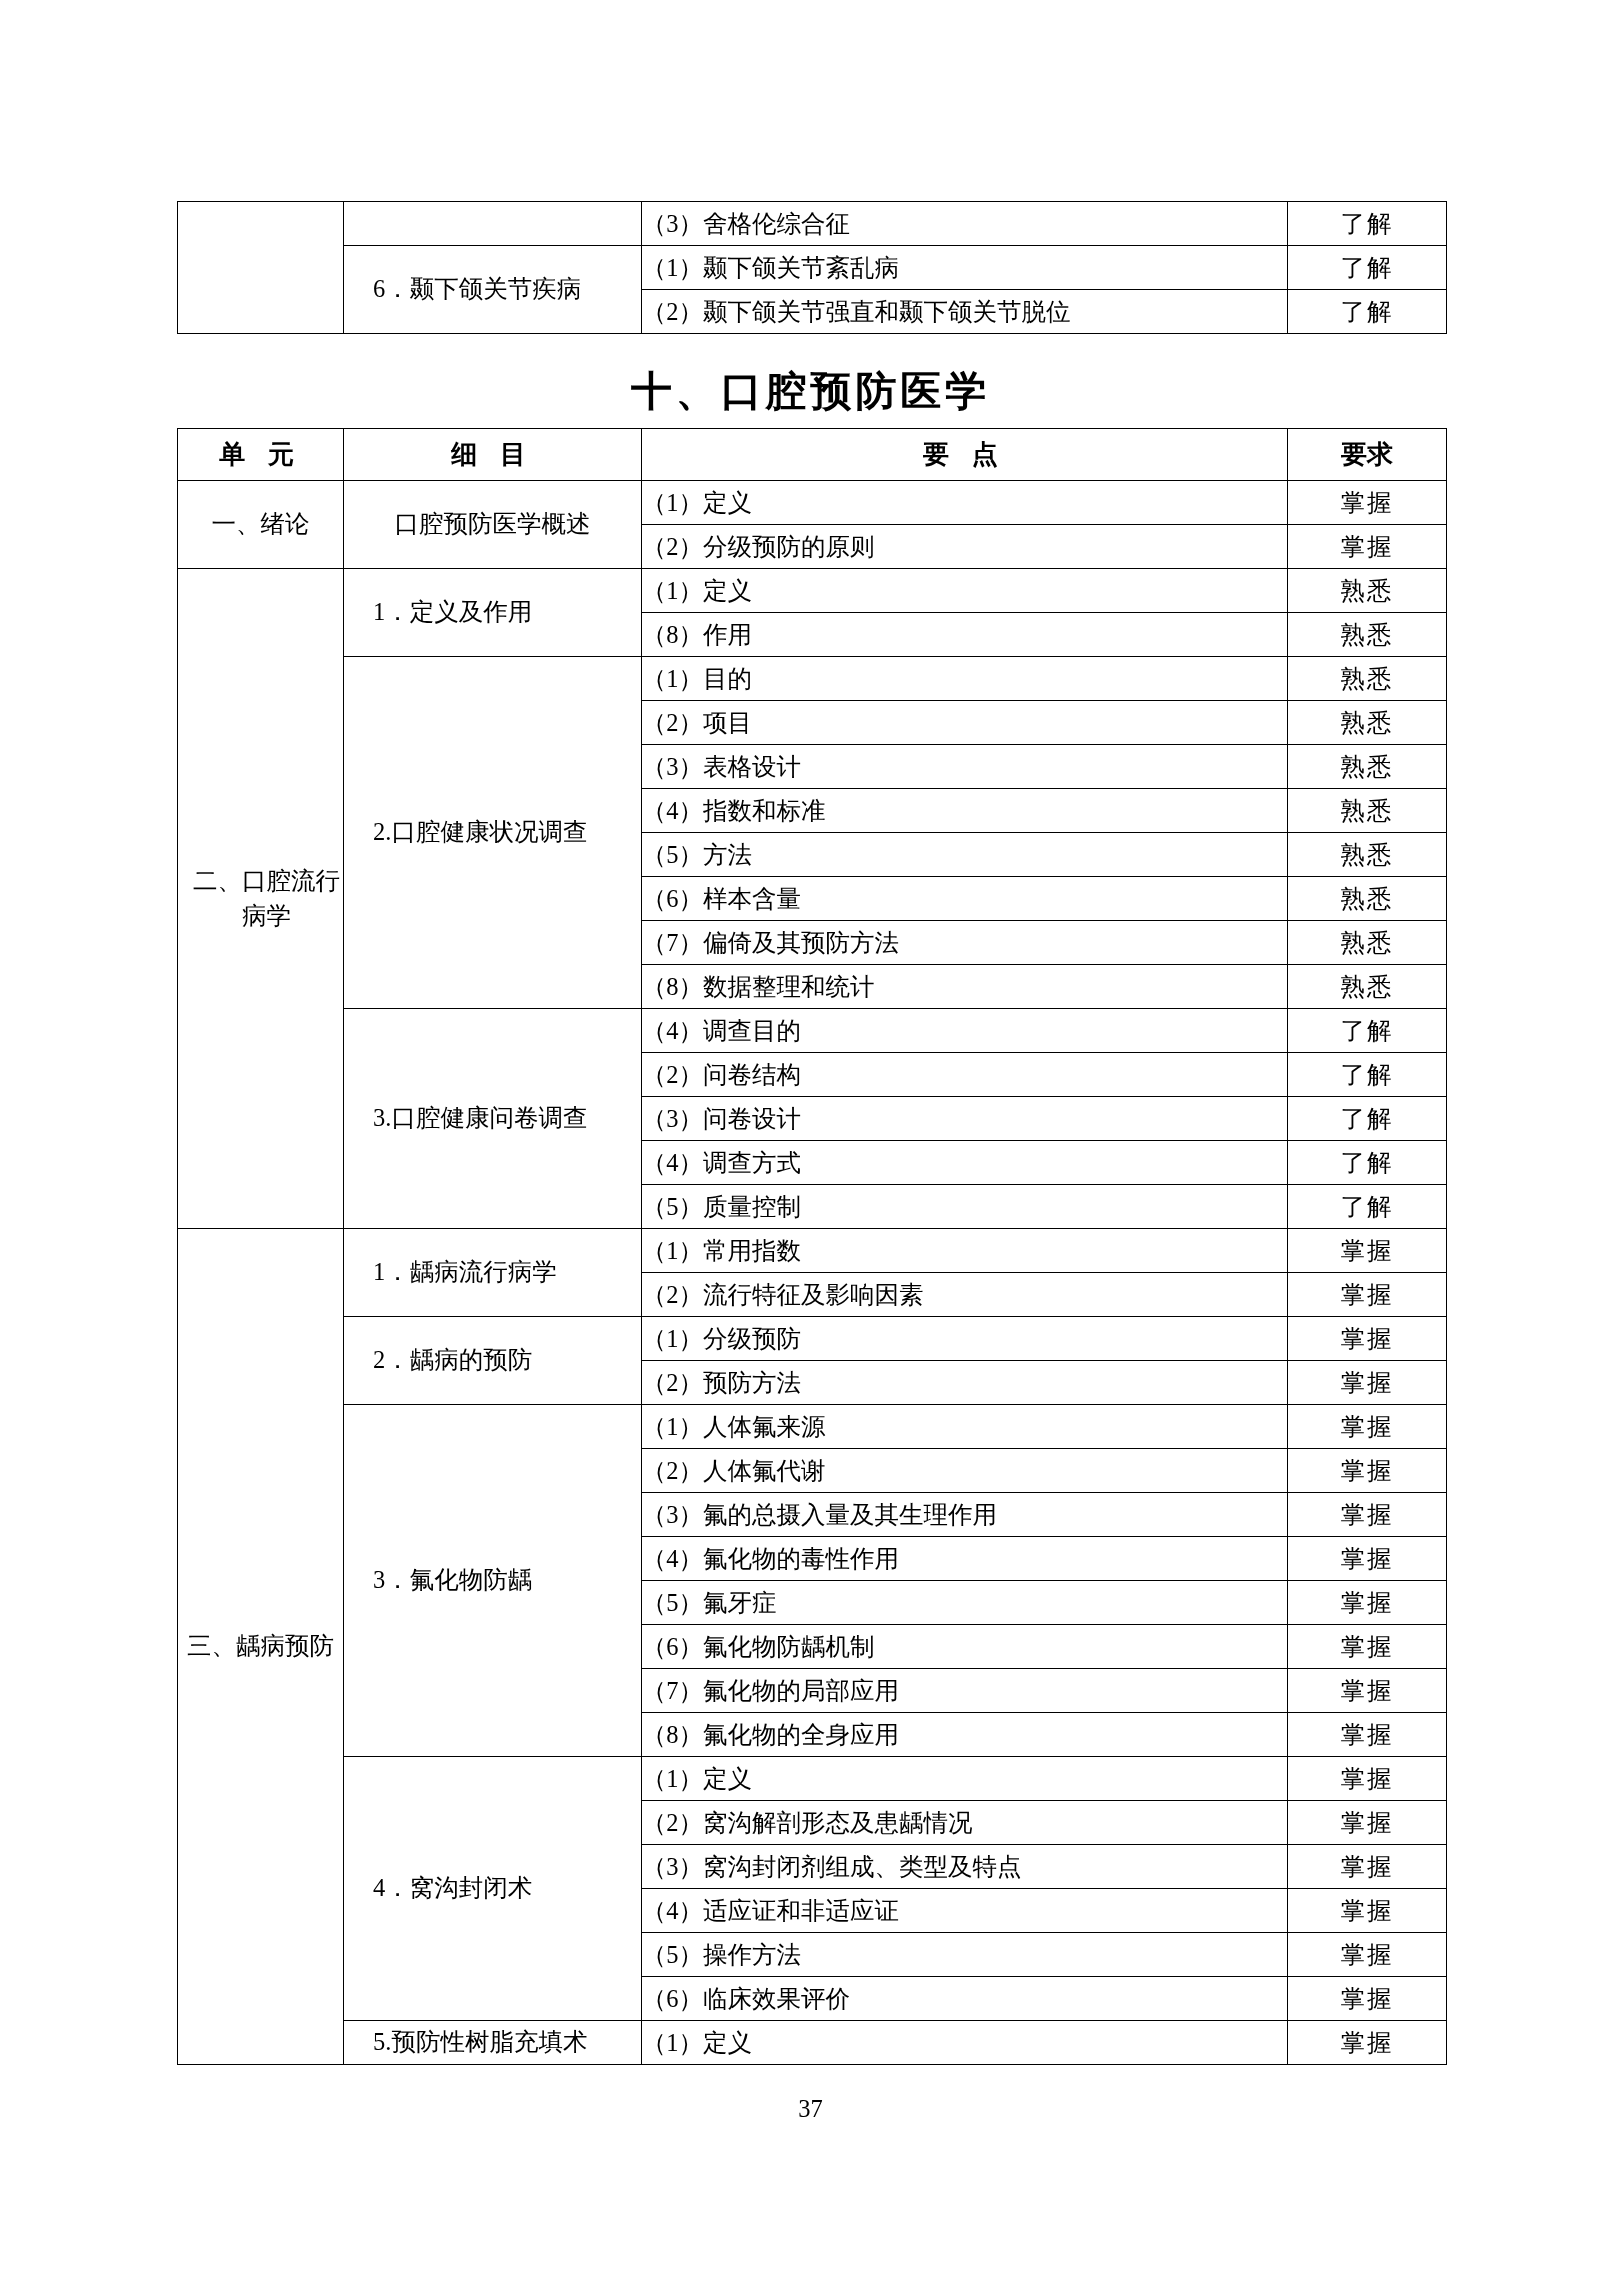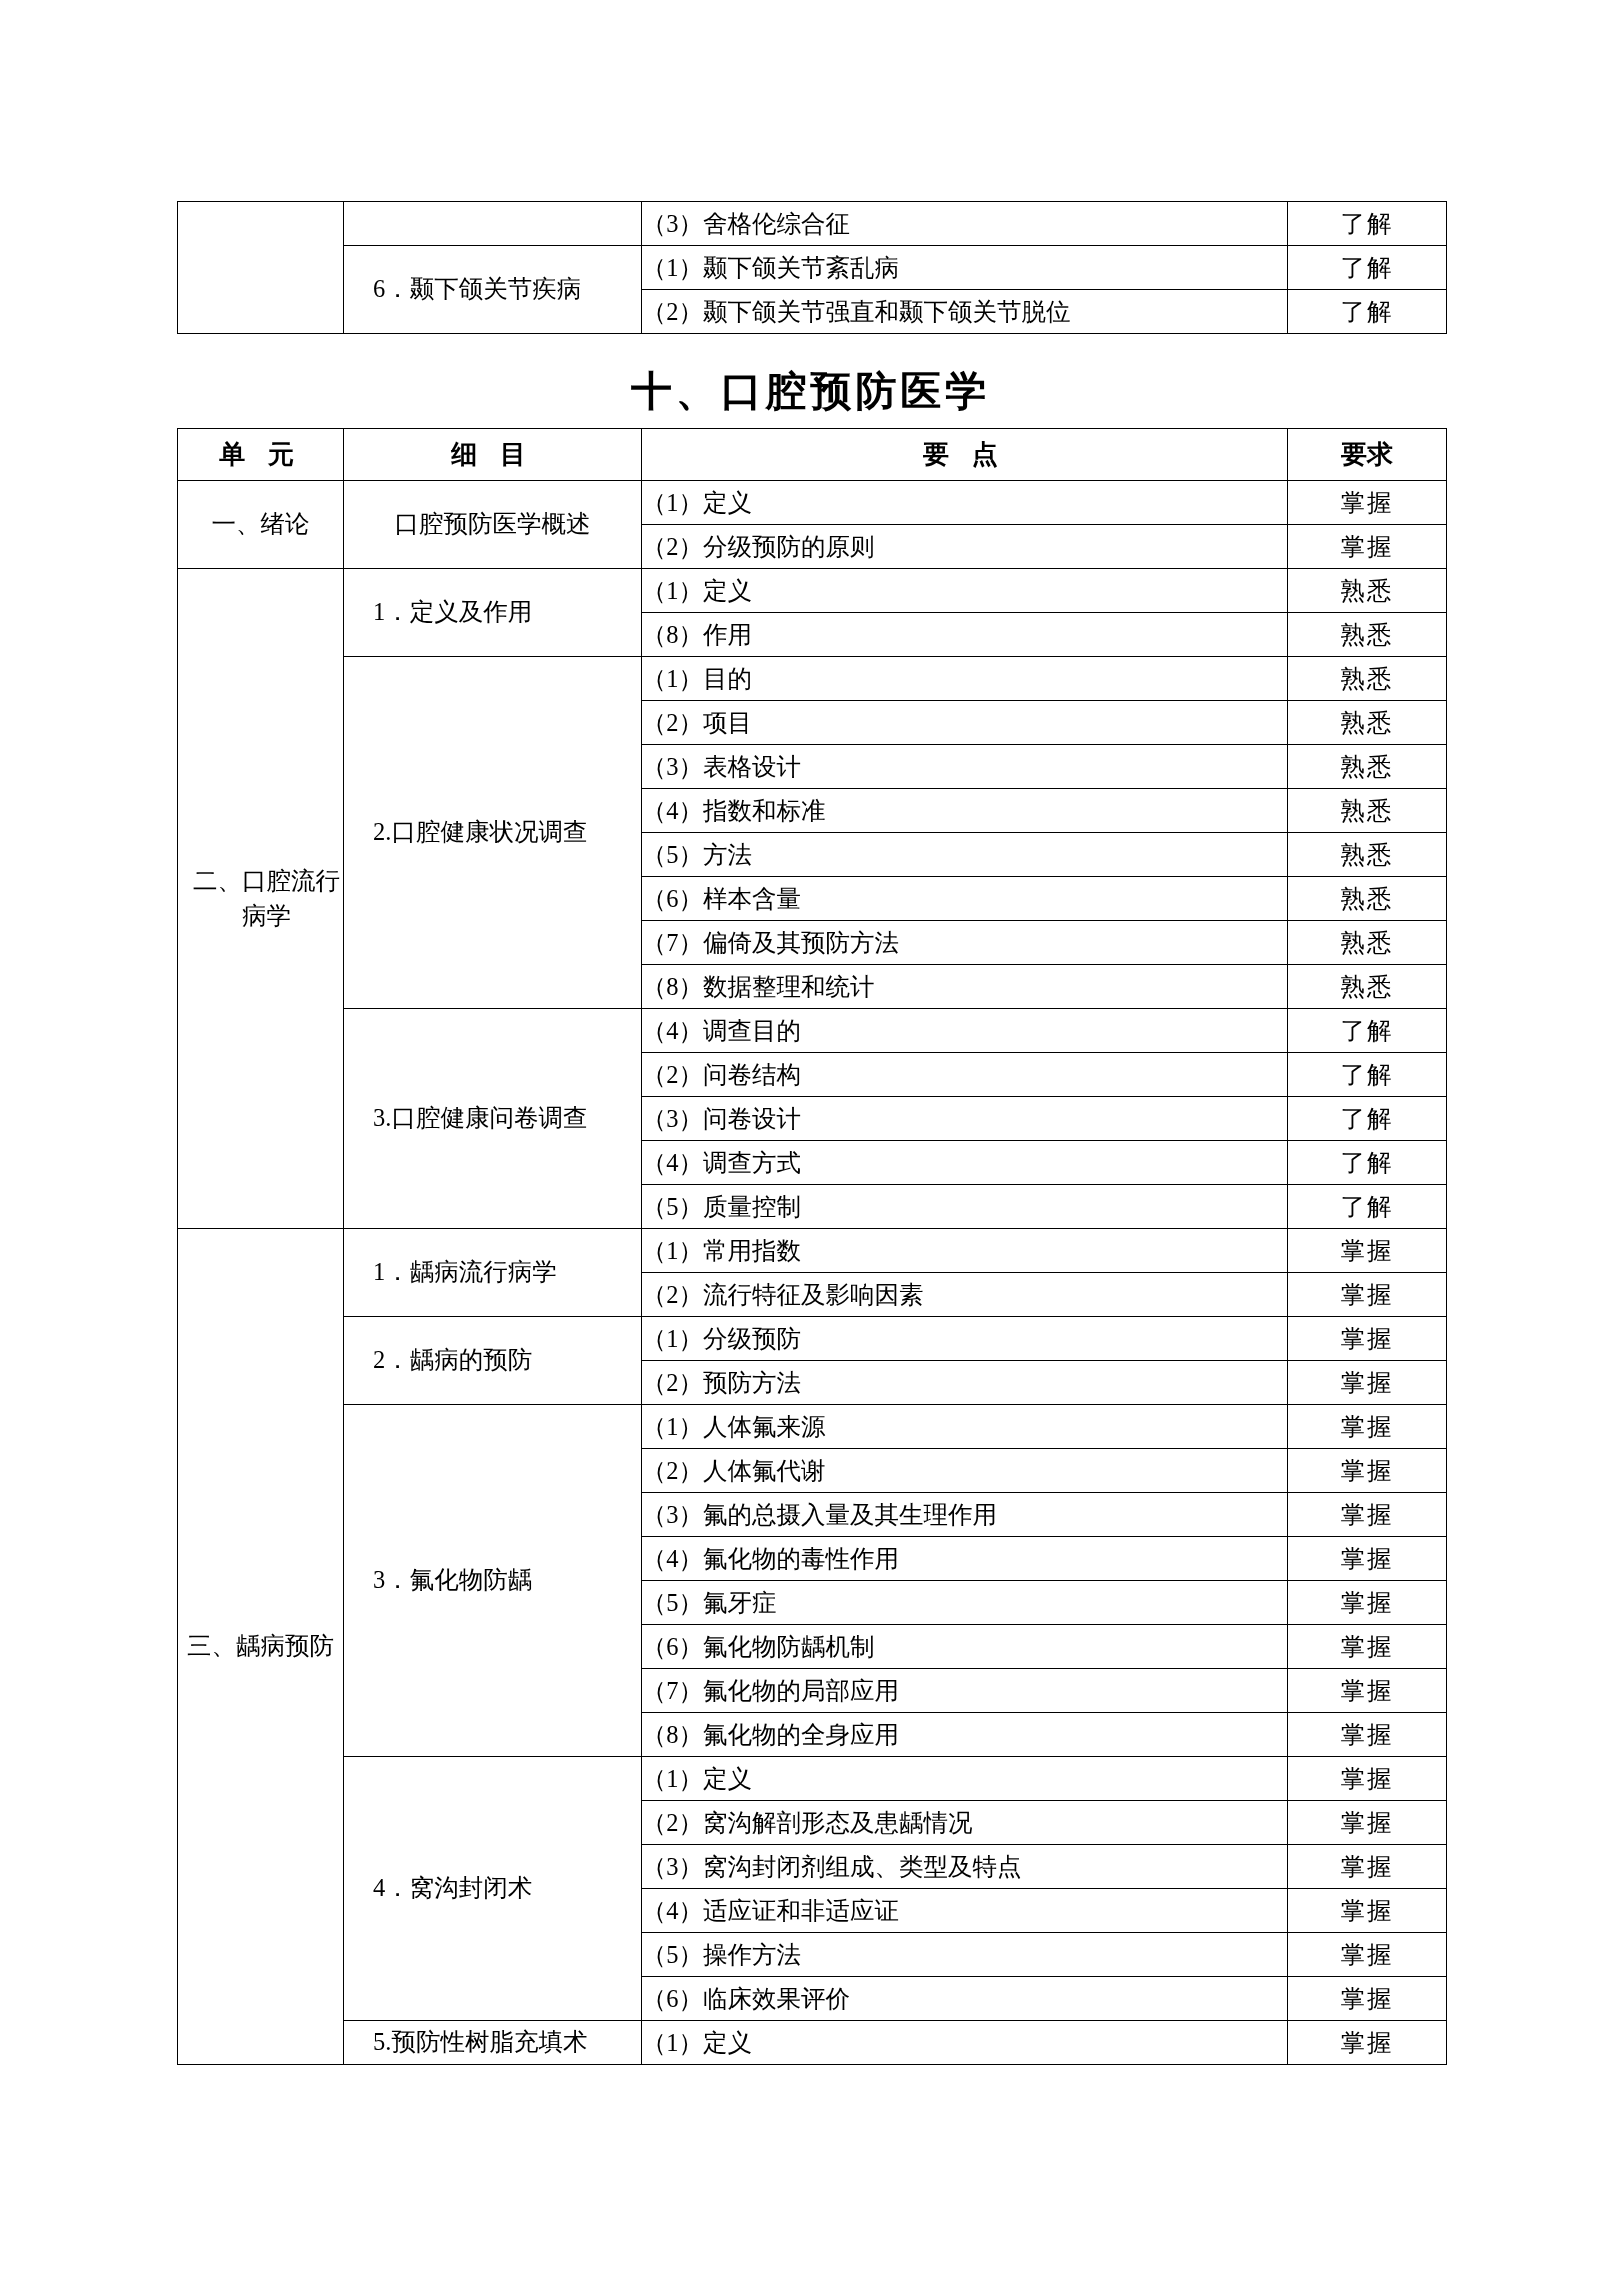--- a/index.html
+++ b/index.html
@@ -301,15 +301,16 @@
           </tr>
           <tr class="row-h">
             <td class="detail-cell numbered" rowspan="1">5.预防性树脂充填术</td>
             <td class="point-cell">（1）定义</td>
             <td class="req-cell">掌握</td>
           </tr>
         </tbody>
     </table>
   </div>
 
+  <div class="page-number">37</div>
 
 </div>
 
 
 </body></html>

